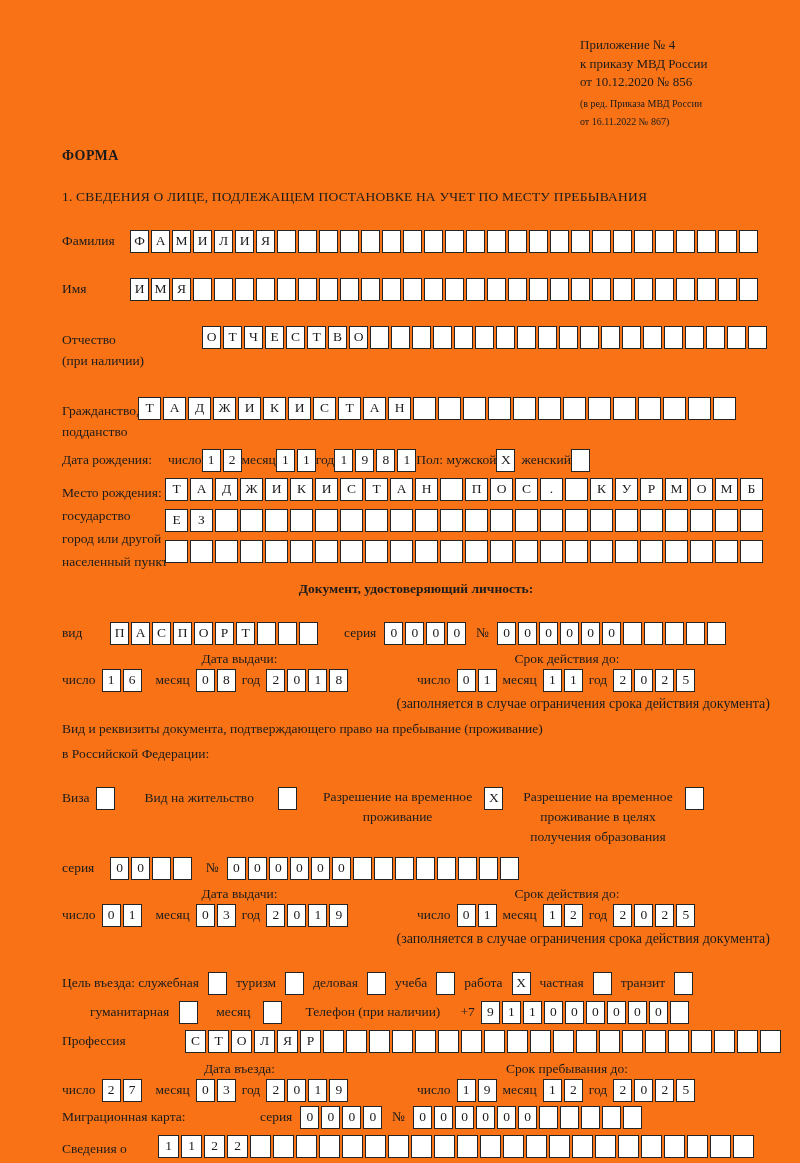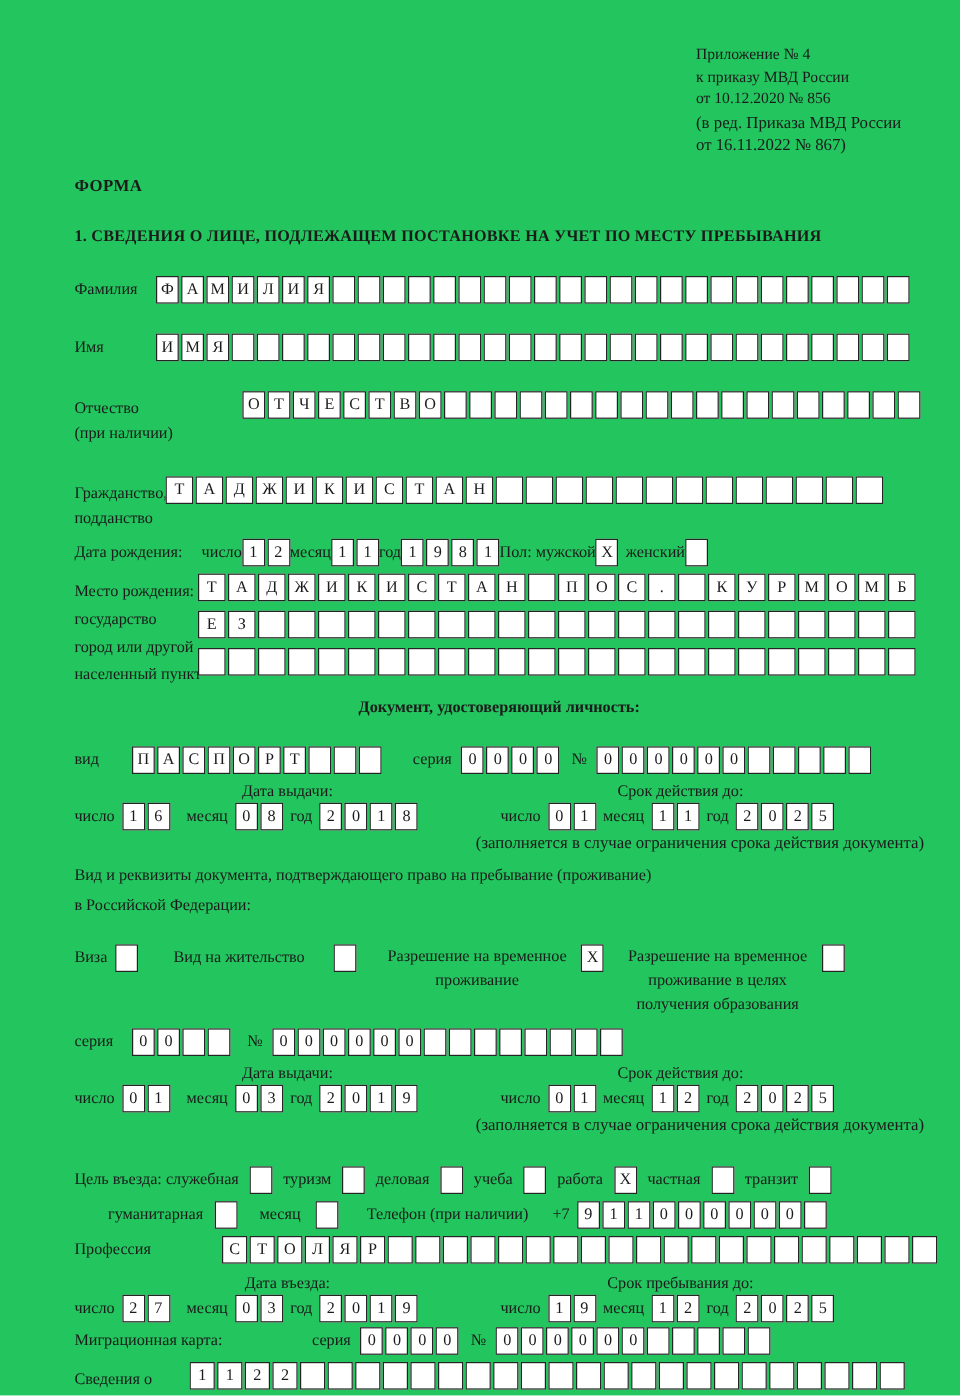--- a/index.html
+++ b/index.html
@@ -1,21 +1,21 @@
 <!DOCTYPE html>
 <html lang="ru"><head>
 <meta charset="utf-8">
 <style>
   html,body { margin:0; padding:0; background:#ffffff; }
   .page {
     position:relative;
     width:800px; height:1163px;
     box-sizing:border-box;
     padding:36px 30px 10px 62px;
-    background:#22c55e;
+    background:#f97316;
     color:#1b1b1b;
     font-family:"Liberation Serif", serif;
     font-size:13.5px;
     overflow:hidden;
   }
   
   .cells { display:inline-flex; gap:2px; flex:none; }
   .cell  {
     box-sizing:border-box; flex:none;
     width:19px; height:23px;
@@ -25,28 +25,28 @@
   }
   .cells.lg .cell { width:23px; }
   .cells.md .cell { width:21px; }
 
   .row { display:flex; align-items:flex-start; margin-bottom:6px;margin-top:25px; }
   .row.vcenter { align-items:center; }
   .lbl { flex:none; white-space:nowrap; }
 
   
   .appendix { margin-left:auto; width:190px; font-size:13px; line-height:18.5px; }
-  .appendix .sub { font-size:14px; }
+  .appendix .sub { font-size:10px; }
   .appendix .sub.first { margin-top:3px; }
   .forma { text-align:left; font-weight:bold; font-size:14px; margin-top:16px; padding-right:4px; letter-spacing:.4px; }
 
   .doc-title { text-align:center; font-weight:bold; font-size:14.5px; line-height:22px; margin-top:13px; }
   .title-underline { display:inline-block; width:62px; border-bottom:2px solid #2a2a2a; height:13px; margin-left:12px; }
 
-  .sec-heading { font-weight:bold; font-size:13.5px; margin-top:25px; margin-bottom:16px; letter-spacing:.2px; }
+  .sec-heading { font-weight:normal; font-size:13.5px; margin-top:25px; margin-bottom:16px; letter-spacing:.2px; }
 
   .stack { display:flex; flex-direction:column; gap:8px; }
   .lbl-col { flex:none; line-height:21.5px; white-space:nowrap; }
 
   .center-bold { text-align:center; font-weight:bold; margin:8px 0 7px; }
 
   .dual { display:flex; margin-bottom:2px; }
   .dual .col1 { width:355px; text-align:center; flex:none; }
   .dual .col2 { width:300px; text-align:center; flex:none; }
   .dates { display:flex; align-items:center; margin-bottom:4px; }

